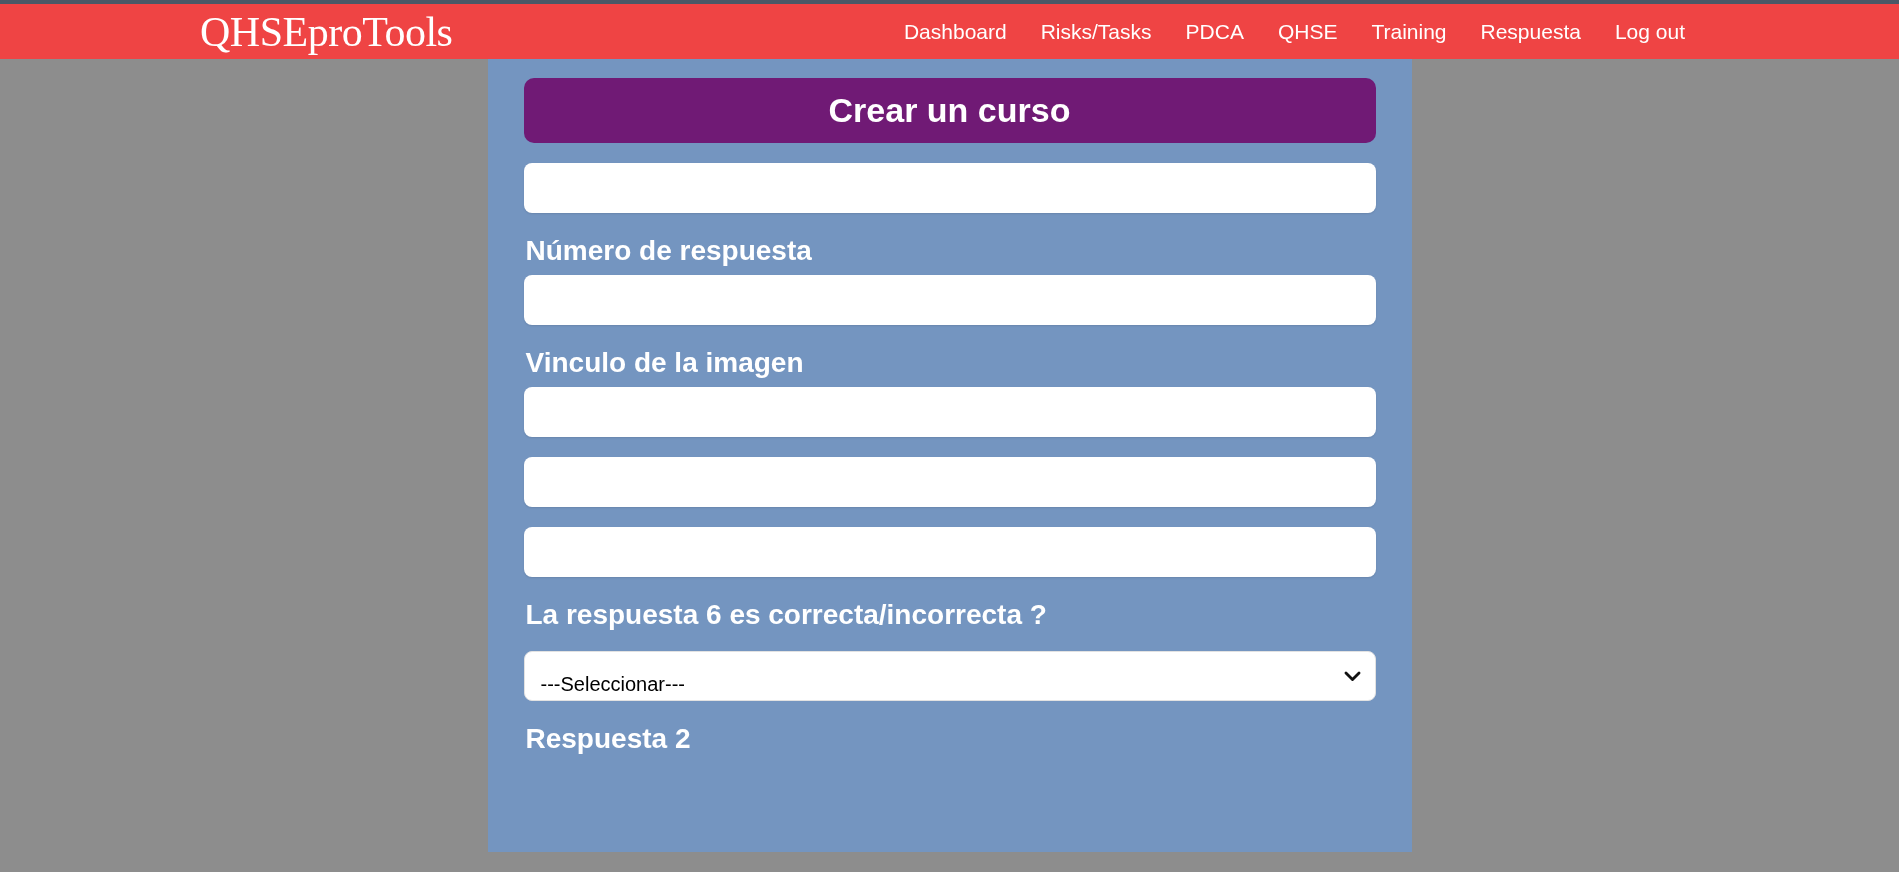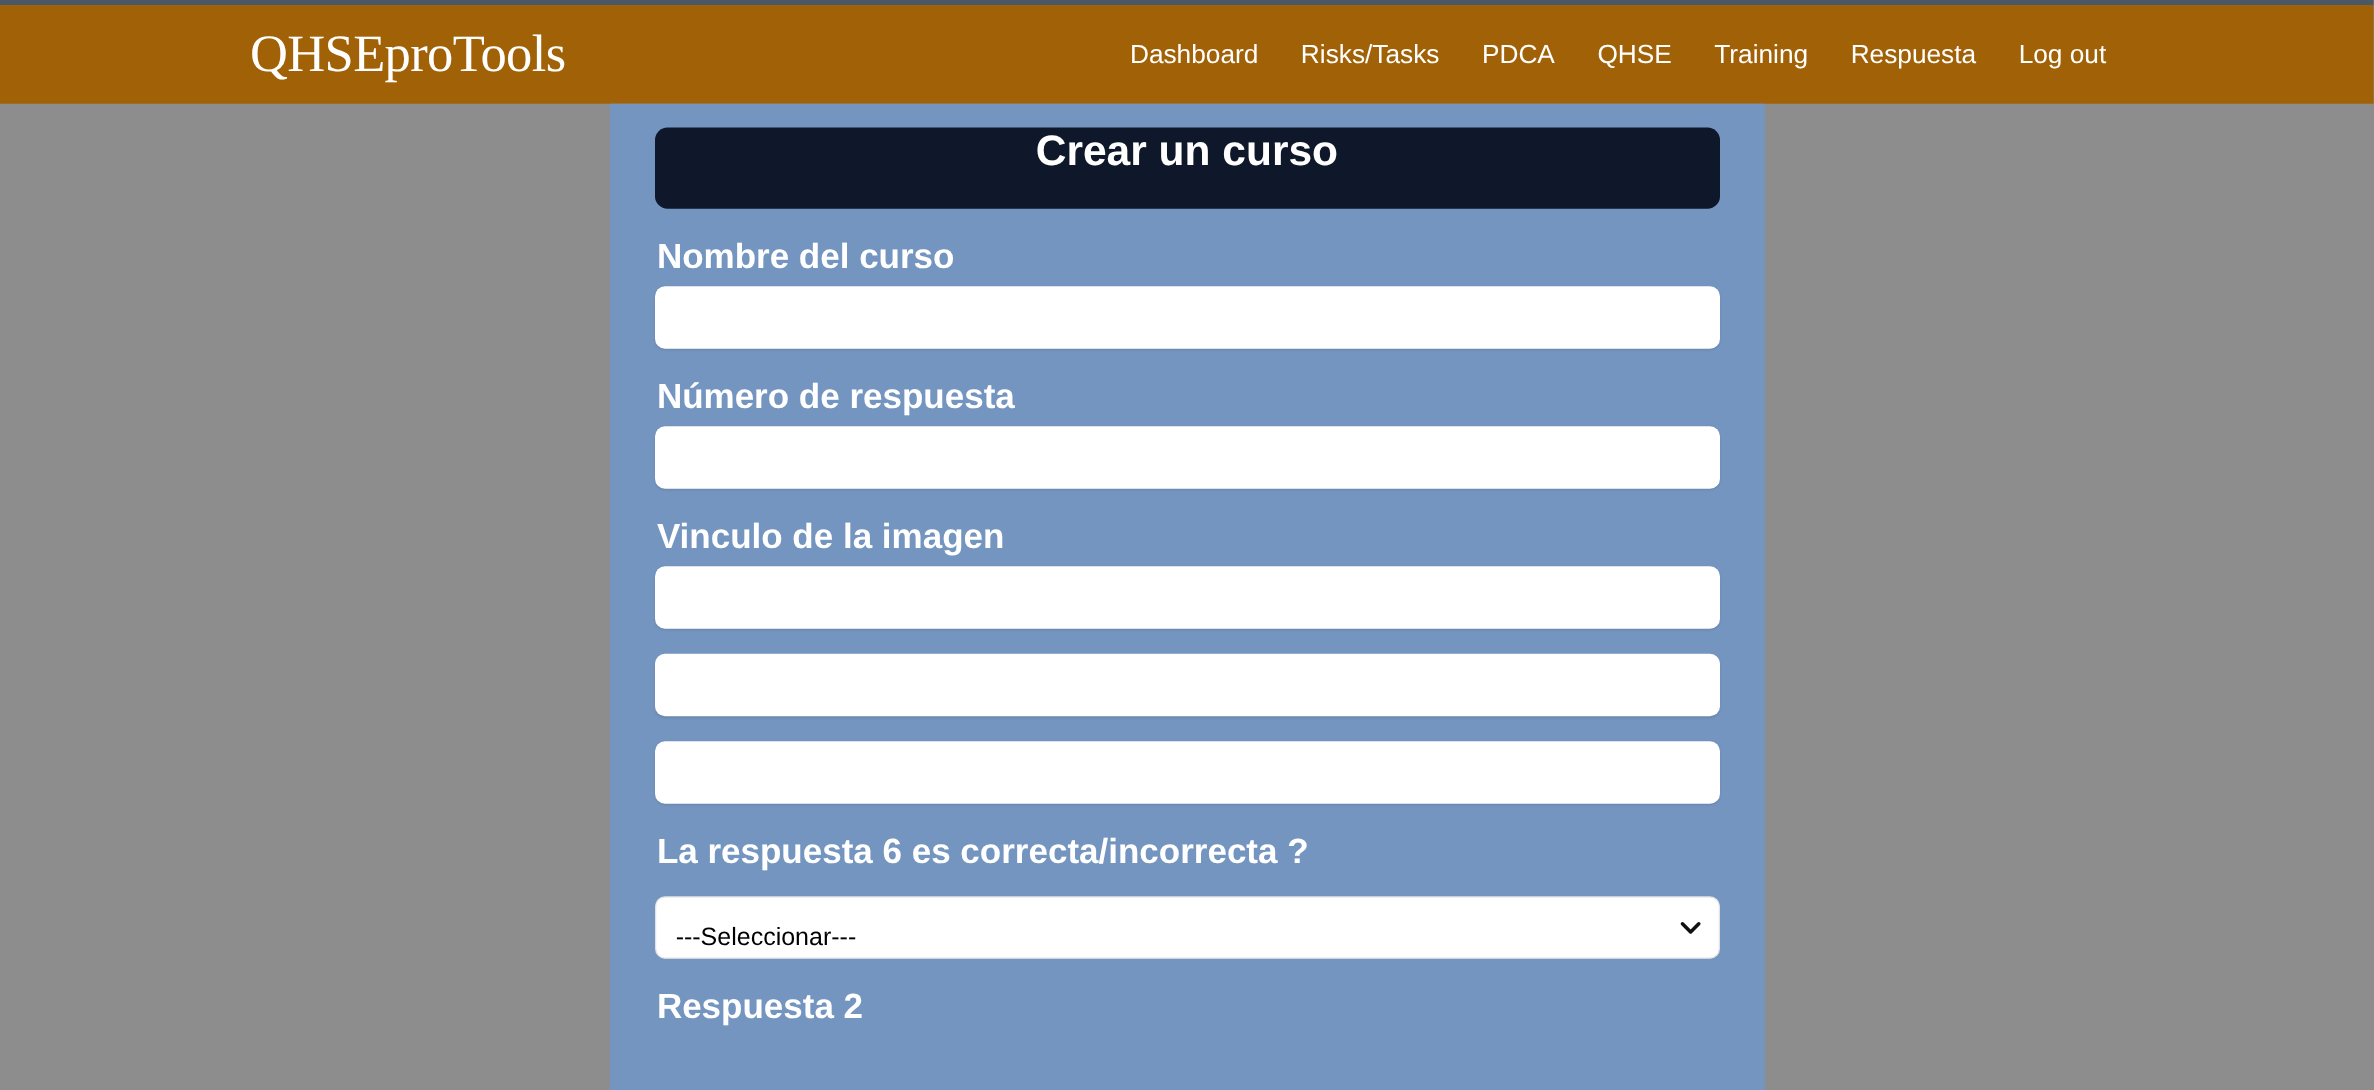--- a/index.html
+++ b/index.html
@@ -7,22 +7,22 @@
     width: 1899px; height: 872px;
     overflow: hidden;
     font-family: "Liberation Sans", sans-serif;
     background: #8d8d8d;
   }
   
   .top-strip { height: 4px; background: #4a5866; width: 100%; }
 
   
   .navbar {
-    height: 79px;
-    background: #a16207;
+    height: 55px;
+    background: #ef4444;
     display: flex;
     align-items: center;
     padding: 0 214px 0 200px;
   }
   .brand {
     font-family: "Liberation Serif", serif;
     font-size: 42px;
     color: #ffffff;
     letter-spacing: -0.5px;
     white-space: nowrap;
@@ -48,24 +48,24 @@
     display: flex;
     justify-content: center;
   }
   .panel {
     width: 924px;
     background: #7495c0;
     padding: 19px 36px 40px 36px;
   }
   .panel-header {
     height: 65px;
-    background: #0f172a;
+    background: #701a75;
     border-radius: 10px;
     display: flex;
-    align-items: flex-start;
+    align-items: center;
     justify-content: center;
     color: #ffffff;
     font-size: 34px;
     font-weight: bold;
     margin-bottom: 20px;
   }
   .field-label {
     display: block;
     color: #ffffff;
     font-size: 28px;
@@ -134,21 +134,20 @@
   </div>
 </div>
 
 <div class="main">
   <div class="panel">
 
     <div class="panel-header">
       <span>Crear un curso</span>
     </div>
 
-    <label class="field-label">Nombre del curso</label>
     <input class="text-input" type="text" value="" style="">
 
     <label class="field-label">Número de respuesta</label>
     <input class="text-input" type="text" value="" style="">
 
     <label class="field-label">Vinculo de la imagen</label>
     <input class="text-input" type="text" value="" style="">
 
     <input class="text-input" type="text" value="" style="">
 

